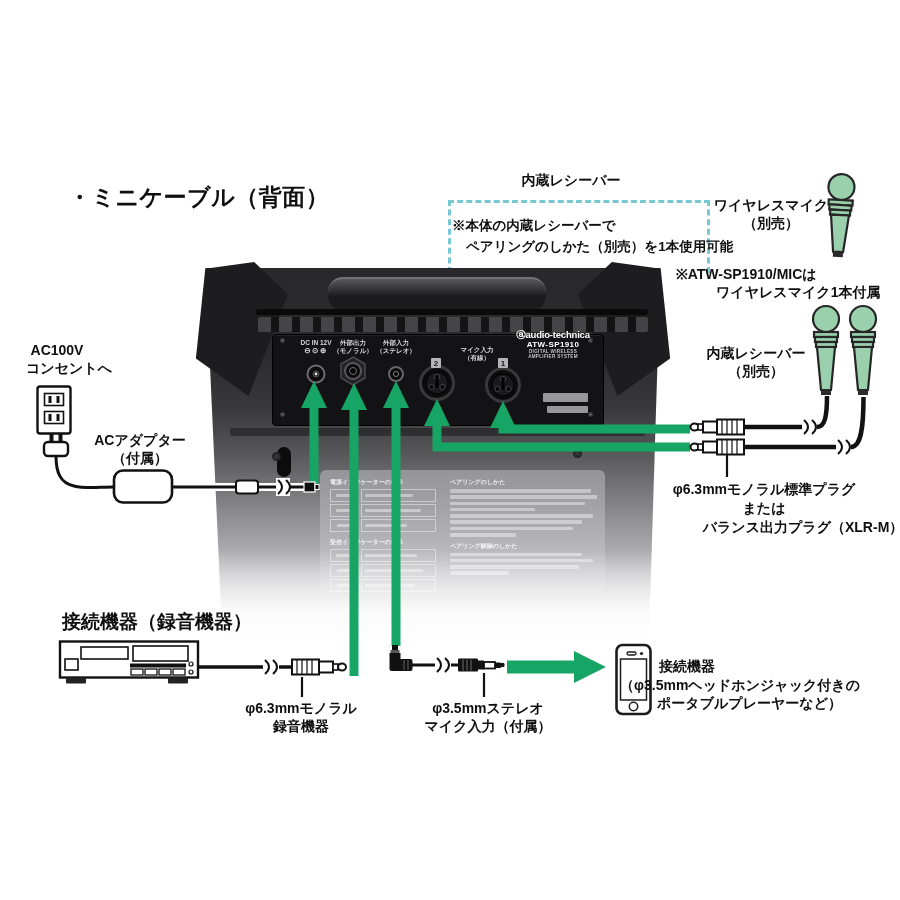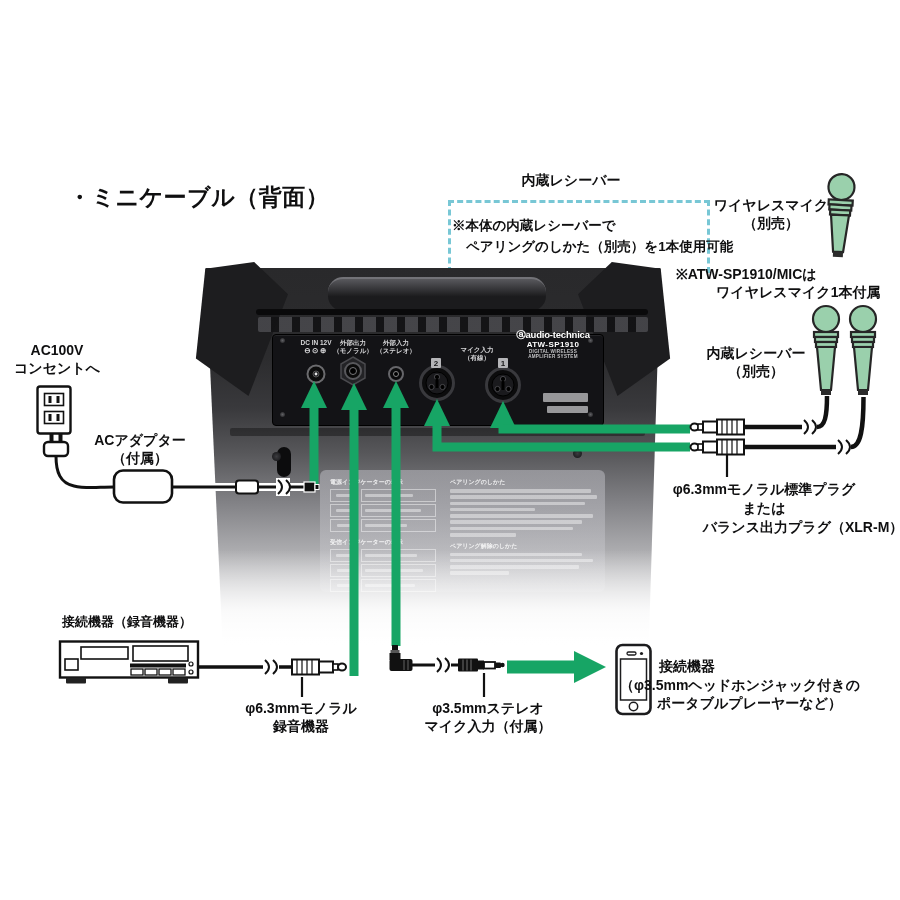--- a/index.html
+++ b/index.html
@@ -391,25 +391,25 @@
 <div class="lbl" style="left:676px;top:265px;">※ATW-SP1910/MICは</div>
 <div class="lbl" style="left:716px;top:283px;">ワイヤレスマイク1本付属</div>
 
 <div class="lbl ctr" style="left:756px;top:344px;">内蔵レシーバー</div>
 <div class="lbl ctr" style="left:756px;top:362px;">（別売）</div>
 <div class="lbl ctr" style="left:764px;top:480px;">φ6.3mmモノラル標準プラグ</div>
 <div class="lbl ctr" style="left:764px;top:499px;">または</div>
 <div class="lbl ctr" style="left:764px;top:518px;margin-left:39px;">バランス出力プラグ（XLR-M）</div>
 
 <div class="lbl ctr" style="left:57px;top:341px;">AC100V</div>
-<div class="lbl ctr" style="left:57px;top:359px;">コンセントへ</div>
+<div class="lbl ctr" style="left:69px;top:359px;">コンセントへ</div>
 <div class="lbl ctr" style="left:140px;top:431px;">ACアダプター</div>
 <div class="lbl ctr" style="left:140px;top:449px;">（付属）</div>
 
-<div class="lbl" style="left:62px;top:613px;font-size:13px;">接続機器（録音機器）</div>
+<div class="lbl" style="left:62px;top:613px;font-size:19px;">接続機器（録音機器）</div>
 <div class="lbl ctr" style="left:301px;top:699px;">φ6.3mmモノラル</div>
 <div class="lbl ctr" style="left:301px;top:717px;">録音機器</div>
 
 <div class="lbl ctr" style="left:488px;top:699px;">φ3.5mmステレオ</div>
 <div class="lbl ctr" style="left:488px;top:717px;">マイク入力（付属）</div>
 
 <div class="lbl" style="left:659px;top:657px;">接続機器</div>
 <div class="lbl" style="left:620px;top:676px;">（φ3.5mmヘッドホンジャック付きの</div>
 <div class="lbl" style="left:657px;top:694px;">ポータブルプレーヤーなど）</div>
 

